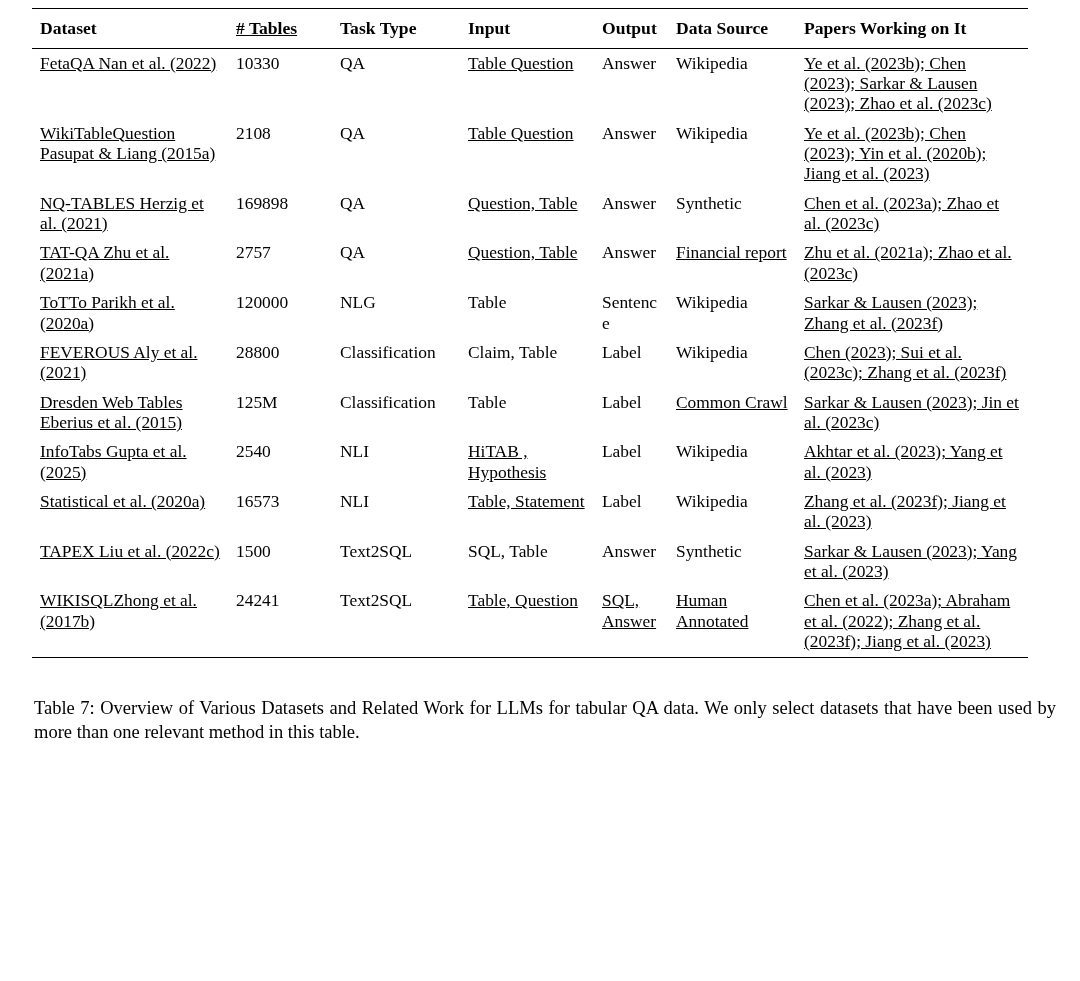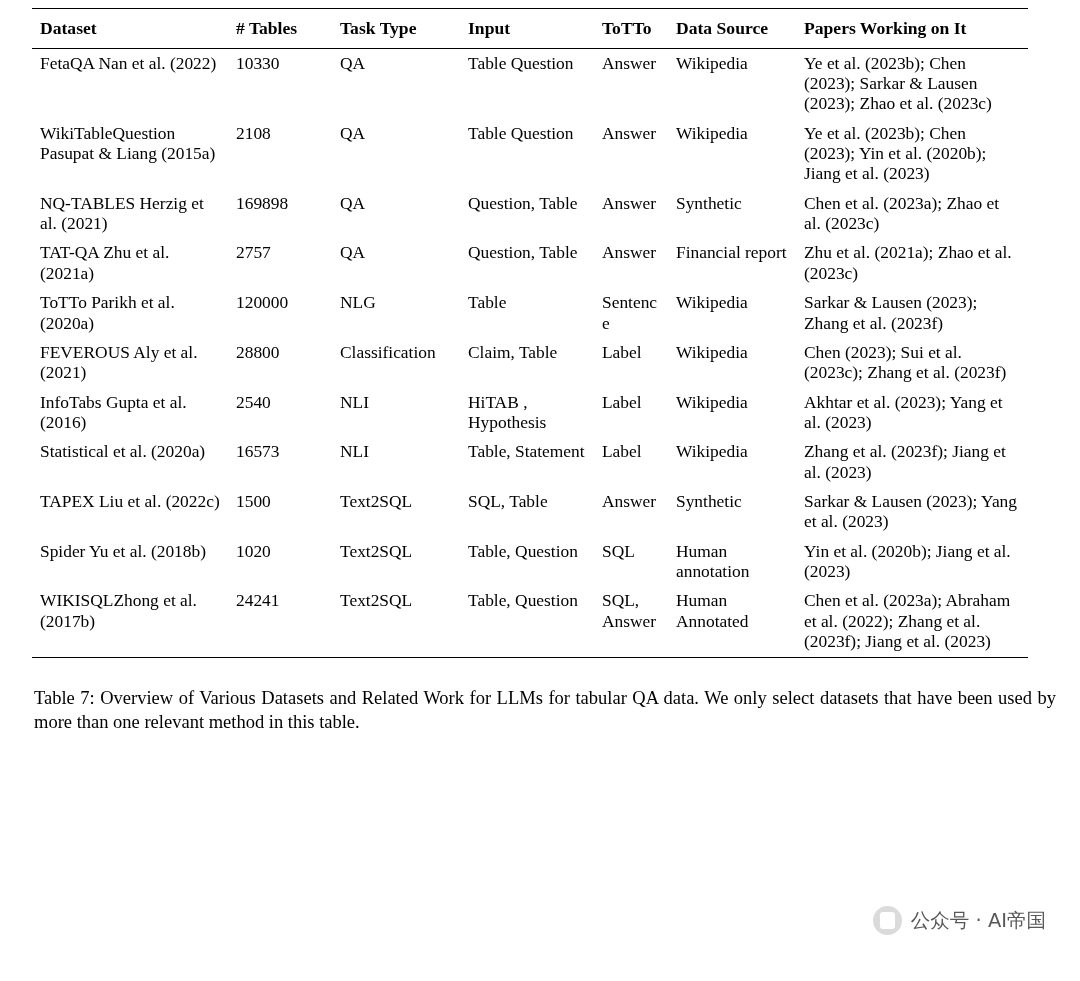--- a/index.html
+++ b/index.html
@@ -55,24 +55,25 @@
   .col-input   { width: 134px; }
   .col-output  { width: 74px; }
   .col-source  { width: 128px; }
   .col-papers  { width: 232px; }
 
   .just {
     text-align: justify;
     text-align-last: left;
     -webkit-hyphens: auto;
     hyphens: auto;
+    text-decoration: underline;
   }
   .caption {
     width: 1022px;
-    margin: 28px 0 0 2px;
+    margin: 38px 0 0 2px;
     font-size: 18.5px;
     line-height: 1.30;
     text-align: justify;
     text-align-last: left;
   }
   .watermark {
     position: absolute;
     right: 34px;
     bottom: 22px;
     display: flex;
@@ -118,21 +119,21 @@
       <col class="col-output">
       <col class="col-source">
       <col class="col-papers">
     </colgroup>
     <thead>
       <tr class="header-row">
         <th>Dataset</th>
         <th class="just"># Tables</th>
         <th>Task Type</th>
         <th>Input</th>
-        <th>ToTTo</th>
+        <th>Output</th>
         <th>Data Source</th>
         <th>Papers Working on It</th>
       </tr>
     </thead>
     <tbody>
       <tr>
         <td class="just">FetaQA Nan et al. (2022)</td>
         <td>10330</td>
         <td>QA</td>
         <td class="just">Table Question</td>
@@ -179,21 +180,30 @@
       <tr>
         <td class="just">FEVEROUS Aly et al. (2021)</td>
         <td>28800</td>
         <td>Classification</td>
         <td>Claim, Table</td>
         <td>Label</td>
         <td>Wikipedia</td>
         <td class="just">Chen (2023); Sui et al. (2023c); Zhang et al. (2023f)</td>
       </tr>
       <tr>
-        <td class="just">InfoTabs Gupta et al. (2016)</td>
+        <td class="just">Dresden Web Tables Eberius et al. (2015)</td>
+        <td>125M</td>
+        <td>Classification</td>
+        <td>Table</td>
+        <td>Label</td>
+        <td class="just">Common Crawl</td>
+        <td class="just">Sarkar &amp; Lausen (2023); Jin et al. (2023c)</td>
+      </tr>
+      <tr>
+        <td class="just">InfoTabs Gupta et al. (2025)</td>
         <td>2540</td>
         <td>NLI</td>
         <td class="just">HiTAB , Hypothesis</td>
         <td>Label</td>
         <td>Wikipedia</td>
         <td class="just">Akhtar et al. (2023); Yang et al. (2023)</td>
       </tr>
       <tr>
         <td class="just">Statistical et al. (2020a)</td>
         <td>16573</td>
@@ -204,42 +214,29 @@
         <td class="just">Zhang et al. (2023f); Jiang et al. (2023)</td>
       </tr>
       <tr>
         <td class="just">TAPEX Liu et al. (2022c)</td>
         <td>1500</td>
         <td>Text2SQL</td>
         <td>SQL, Table</td>
         <td>Answer</td>
         <td>Synthetic</td>
         <td class="just">Sarkar &amp; Lausen (2023); Yang et al. (2023)</td>
-      </tr>
-      <tr>
-        <td class="just">Spider Yu et al. (2018b)</td>
-        <td>1020</td>
-        <td>Text2SQL</td>
-        <td class="just">Table, Question</td>
-        <td>SQL</td>
-        <td class="just">Human annotation</td>
-        <td class="just">Yin et al. (2020b); Jiang et al. (2023)</td>
       </tr>
       <tr>
         <td class="just">WIKISQLZhong et al. (2017b)</td>
         <td>24241</td>
         <td>Text2SQL</td>
         <td class="just">Table, Question</td>
         <td class="just">SQL, Answer</td>
         <td class="just">Human Annotated</td>
         <td class="just">Chen et al. (2023a); Abraham et al. (2022); Zhang et al. (2023f); Jiang et al. (2023)</td>
       </tr>
     </tbody>
   </table>
 
   <div class="caption">Table 7: Overview of Various Datasets and Related Work for LLMs for tabular QA data. We only select datasets that have been used by more than one relevant method in this table.</div>
 
-  <div class="watermark">
-    <div class="wm-logo"></div>
-    <div class="wm-text">公众号 · AI帝国</div>
-  </div>
 
 </div>
 
 </body></html>

